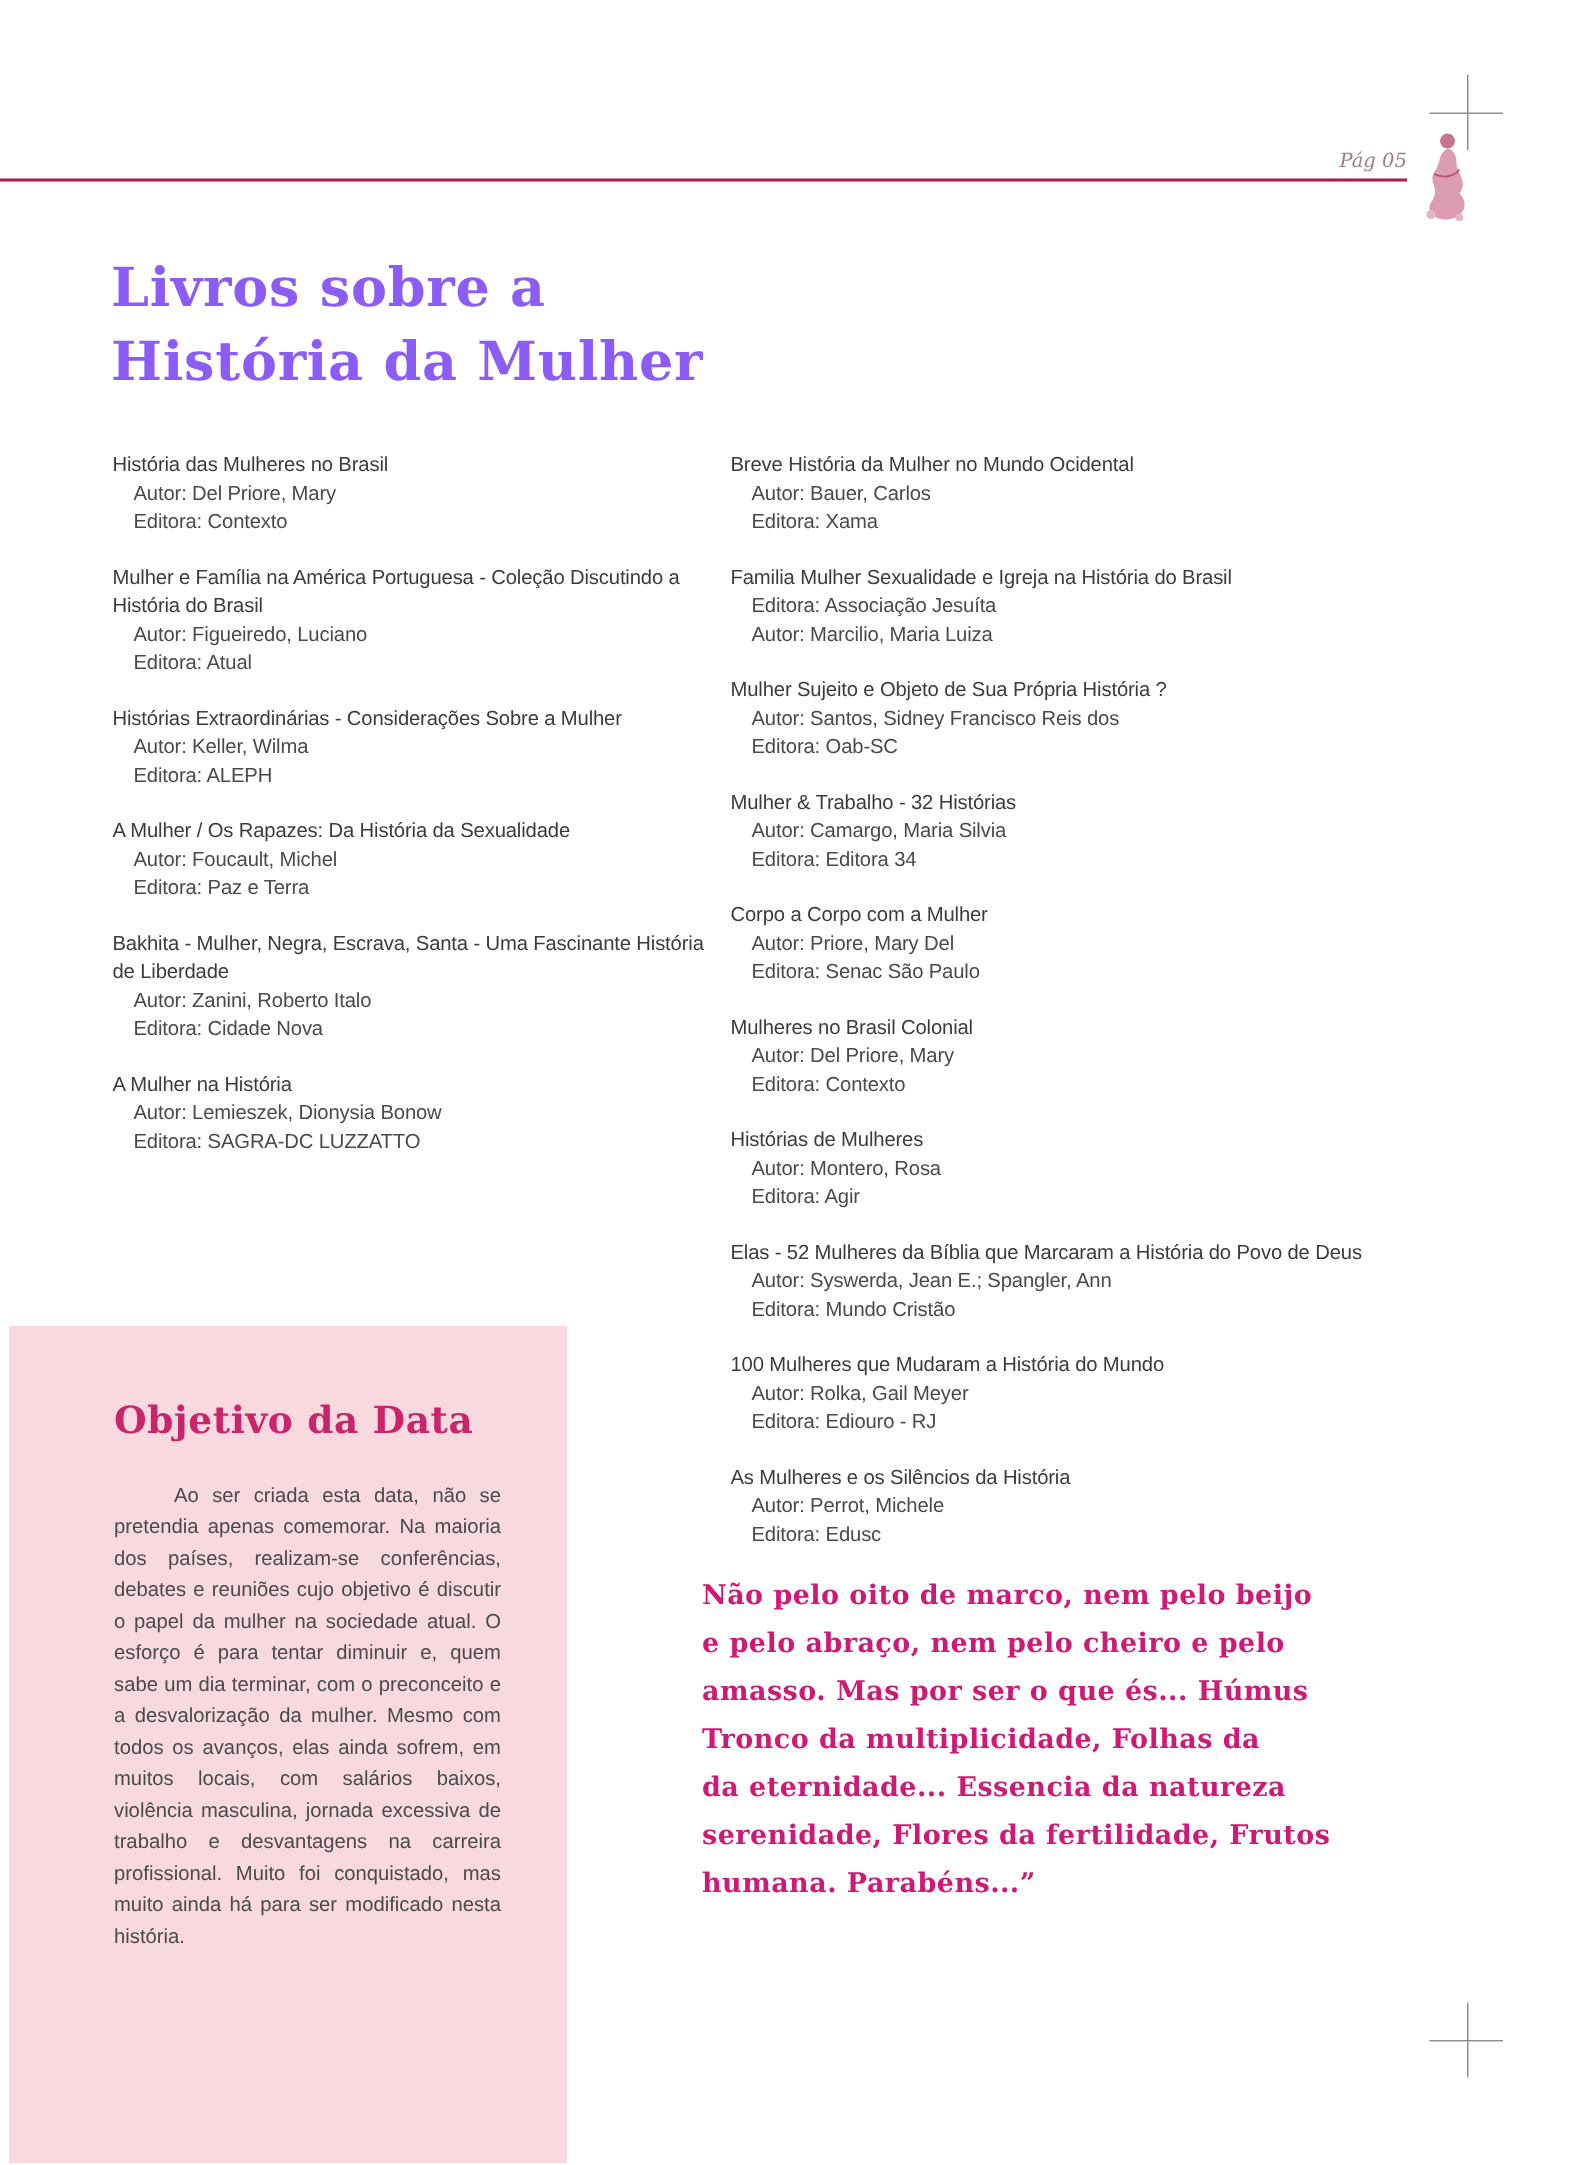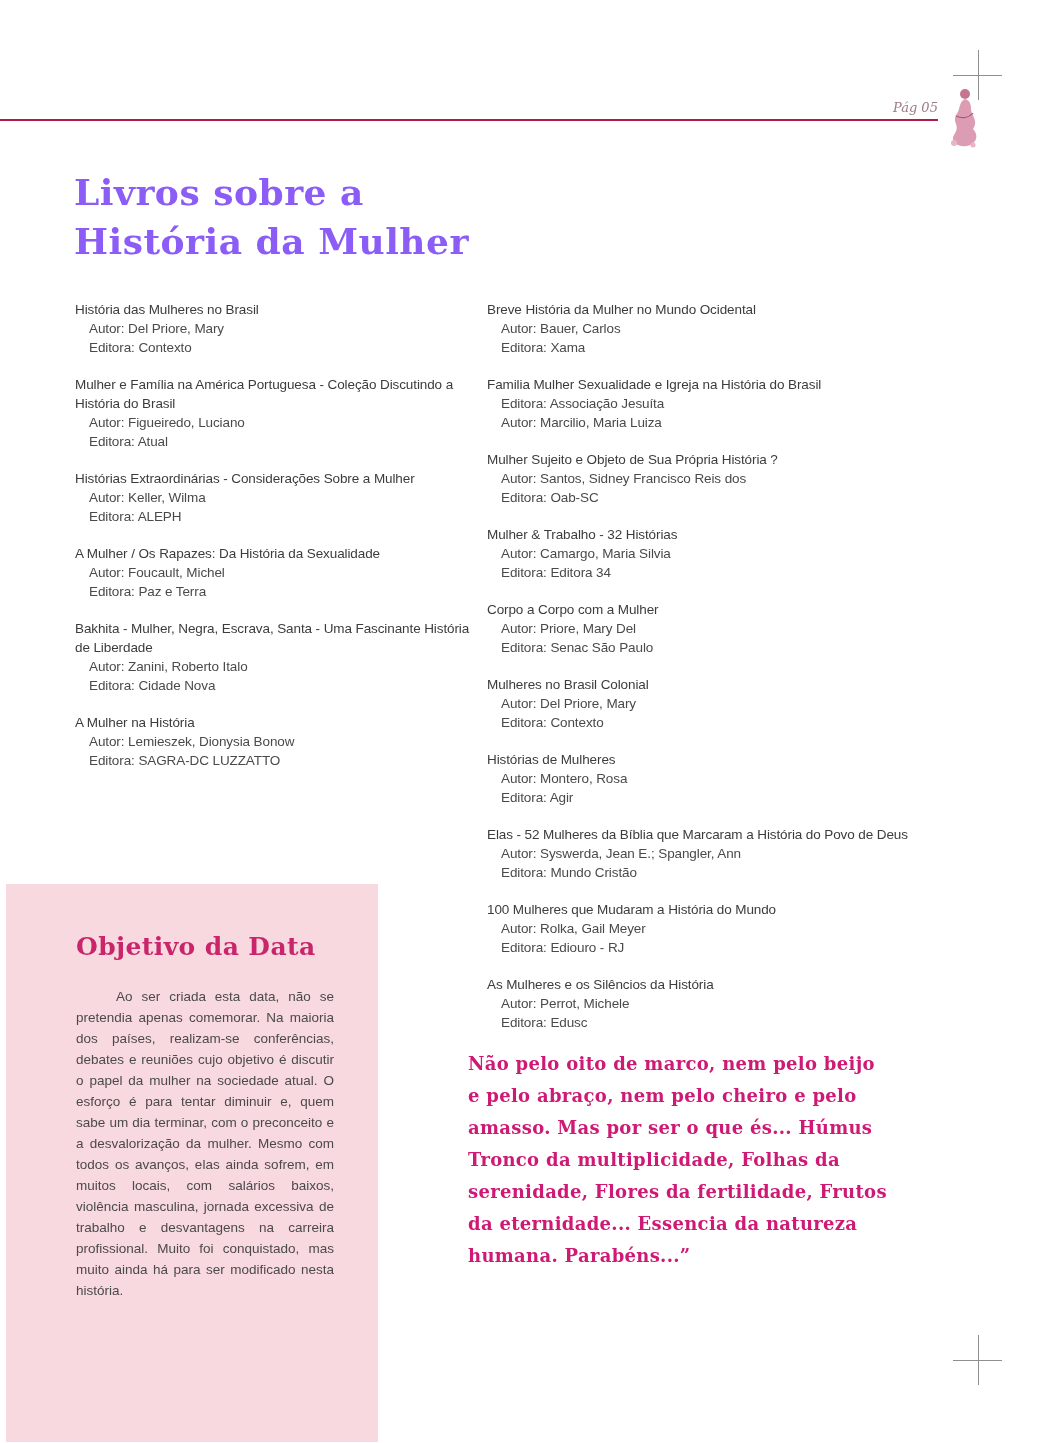--- a/index.html
+++ b/index.html
@@ -209,20 +209,20 @@
 
       <div class="quote-line">Não pelo oito de marco, nem pelo beijo</div>
 
       <div class="quote-line">e pelo abraço, nem pelo cheiro e pelo</div>
 
       <div class="quote-line">amasso. Mas por ser o que és... Húmus</div>
 
 
       <div class="quote-line">Tronco da multiplicidade, Folhas da</div>
 
+      <div class="quote-line">da eternidade... Essencia da natureza</div>
+
       <div class="quote-line">serenidade, Flores da fertilidade, Frutos</div>
-
-      <div class="quote-line">da eternidade... Essencia da natureza</div>
 
       <div class="quote-line">humana. Parabéns...”</div>
     </div>
 
 </div>
 
 </body></html>

